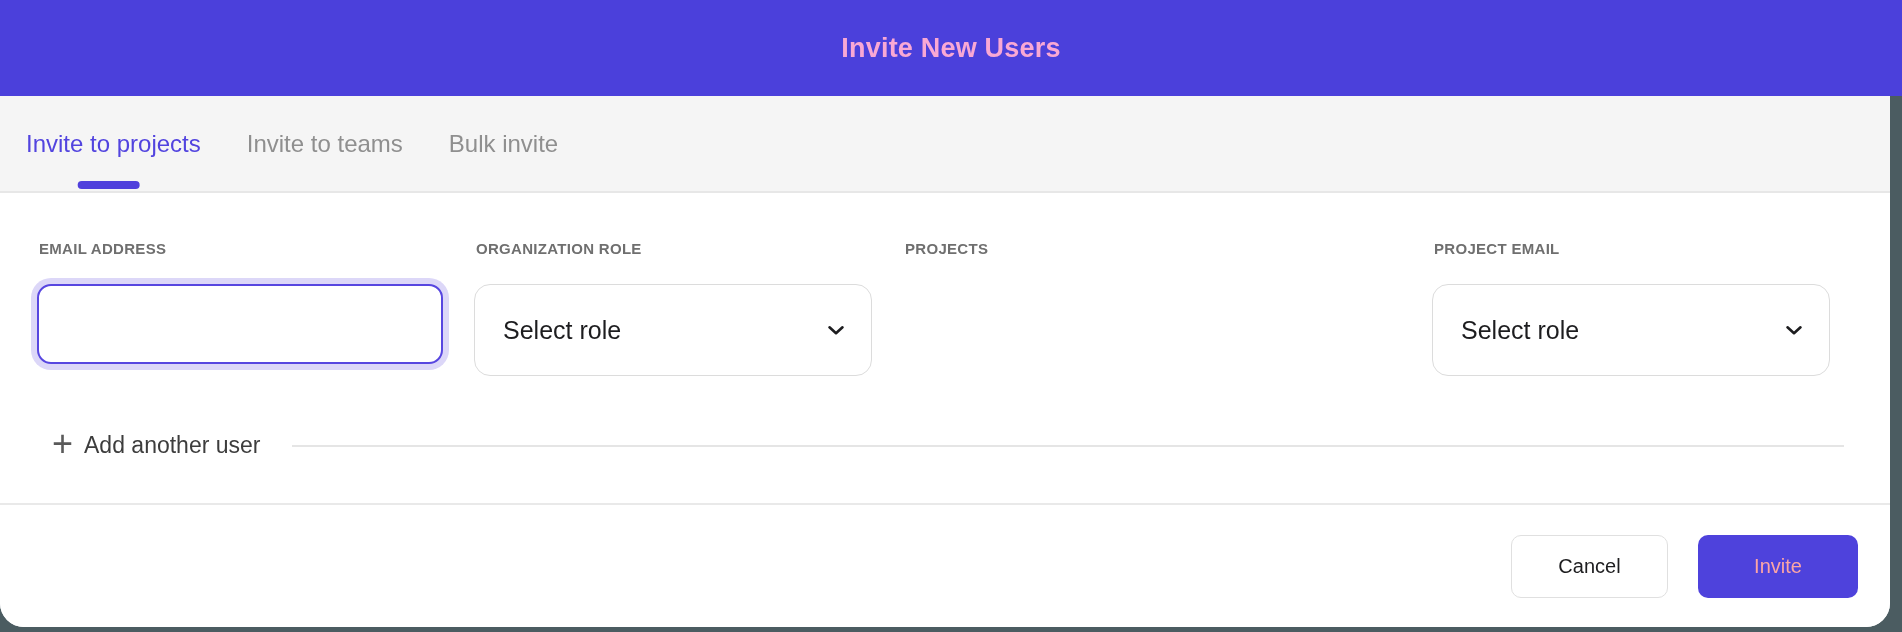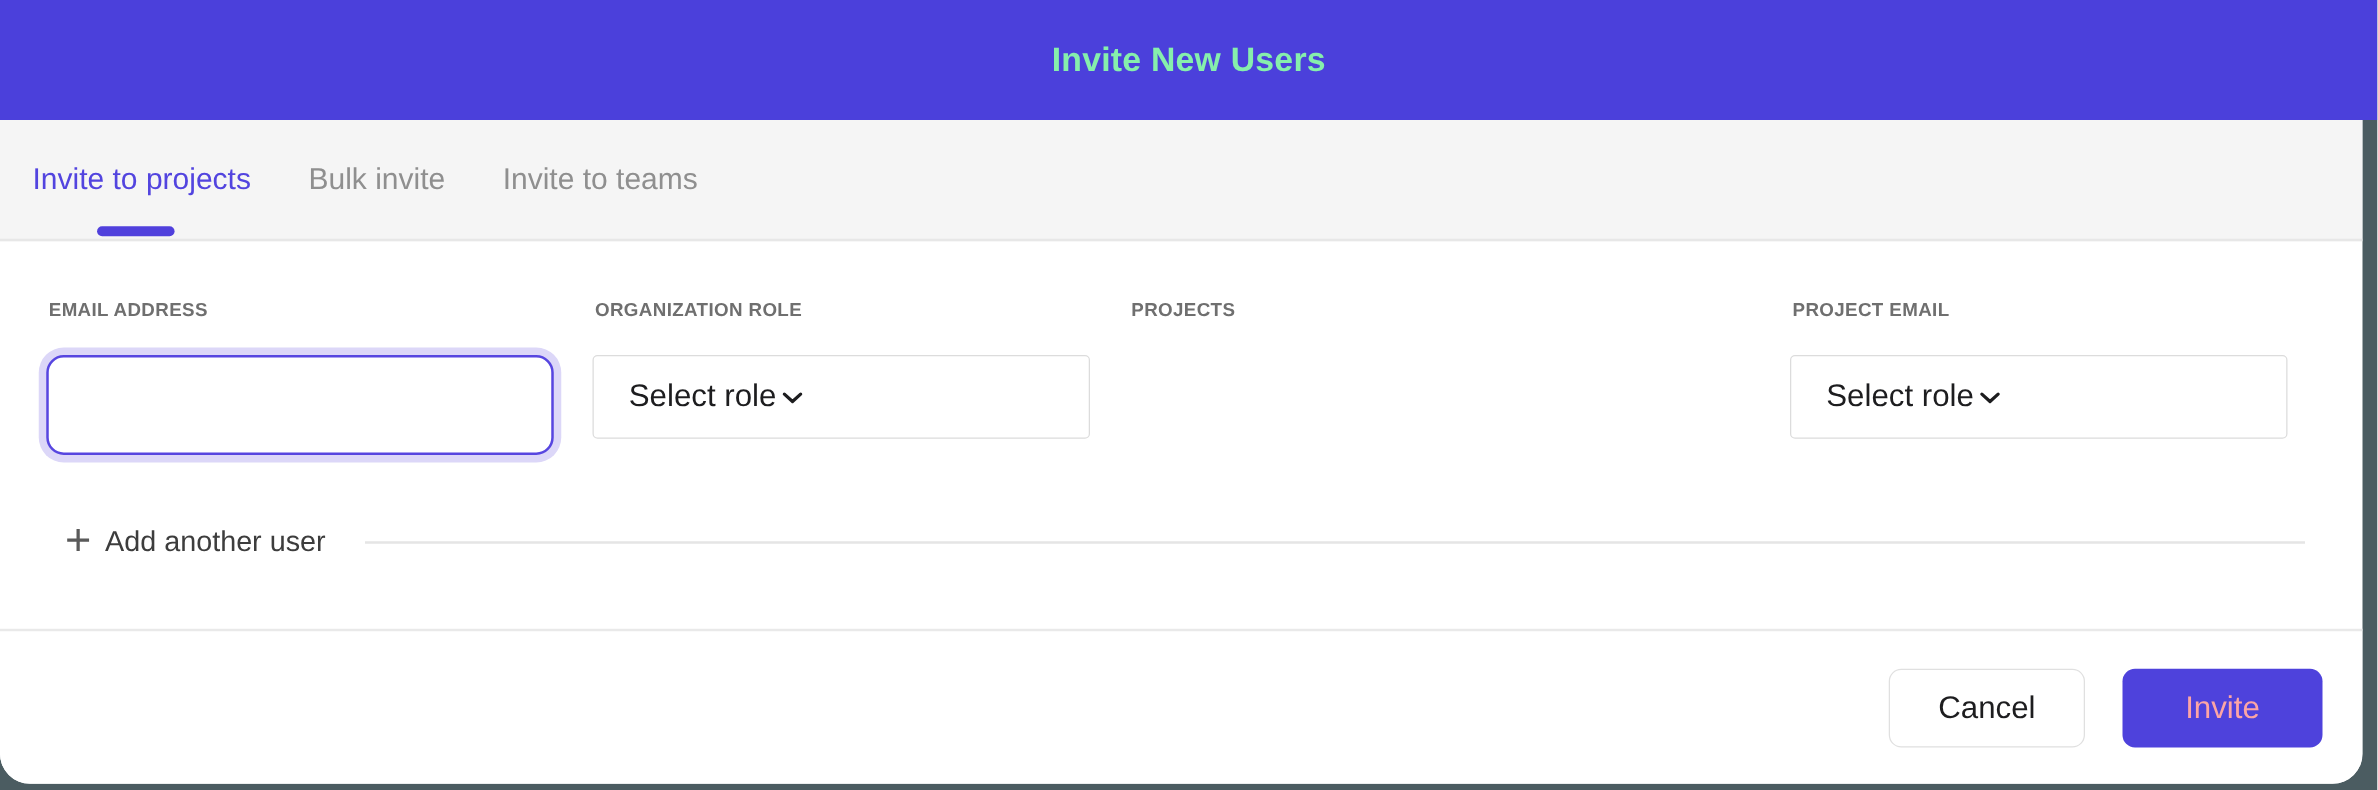--- a/index.html
+++ b/index.html
@@ -8,56 +8,56 @@
     --select-border:#dcdcdc; --select-text:#1d1d1f; --focus-ring:#dcd7f8;
     --focus-border:#5746e0; --invite-button-bg:#4e42dc; --backdrop:#4b5c61;
     --divider:#e9e9e9;
   }
   html,body{margin:0;padding:0;}
   body{font-family:"Liberation Sans",sans-serif;}
   .screen{position:relative;width:1902px;height:632px;background:var(--backdrop);overflow:hidden;}
 
   .modal-header{position:absolute;top:0;left:0;width:1902px;height:96px;background:var(--header-bg);
     display:flex;align-items:center;justify-content:center;}
-  .modal-title{margin:0;font-size:27px;font-weight:700;color:#86efac;letter-spacing:.2px;text-align:center;}
+  .modal-title{margin:0;font-size:27px;font-weight:700;color:#f9a8d4;letter-spacing:.2px;text-align:center;}
 
   .modal-body{position:absolute;top:96px;left:0;width:1890px;height:531px;background:#ffffff;
     border-radius:0 0 24px 24px;display:flex;flex-direction:column;overflow:hidden;}
 
   .tabbar{height:97px;box-sizing:border-box;background:var(--tabbar-bg);
     border-bottom:2px solid #e7e7e7;display:flex;align-items:center;padding-left:26px;gap:46px;}
   .tab{position:relative;height:100%;display:flex;align-items:center;font-size:24px;font-weight:500;
     color:var(--inactive-tab-text);cursor:pointer;white-space:nowrap;}
   .tab.active{color:var(--active-tab-text);}
   .tab .underline{position:absolute;bottom:2px;left:50%;transform:translateX(-57%);
     width:62px;height:8px;border-radius:4px;background:var(--accent);}
 
   .form{flex:1;padding:47px 0 0 37px;box-sizing:border-box;}
   .fields{display:flex;gap:31px;}
   .field label{display:block;font-size:15px;font-weight:700;color:var(--field-label);
     letter-spacing:.3px;margin:0 0 27px 2px;white-space:nowrap;}
   .w-email{width:406px;}.w-org{width:398px;}.w-projects{width:498px;}.w-prole{width:398px;}
   .email-input{width:100%;height:80px;box-sizing:border-box;border:2px solid var(--focus-border);
     border-radius:14px;box-shadow:0 0 0 6px var(--focus-ring);font-size:25px;padding:0 22px;
     outline:none;color:var(--select-text);font-family:"Liberation Sans",sans-serif;}
-  .select{height:67px;box-sizing:border-box;border:1.5px solid var(--select-border);border-radius:4px;
-    background:#fff;display:flex;align-items:center;
+  .select{height:92px;box-sizing:border-box;border:1.5px solid var(--select-border);border-radius:16px;
+    background:#fff;display:flex;align-items:center;justify-content:space-between;
     padding:0 22px 0 28px;cursor:pointer;}
   .select-value{font-size:25px;font-weight:500;color:var(--select-text);}
   .chevron{width:26px;height:26px;color:#1d1d1f;flex:none;}
 
   .add-row{margin-top:50px;display:flex;align-items:center;padding-left:15px;height:40px;}
   .add-user{display:flex;align-items:center;gap:11px;background:none;border:none;padding:0;
     font-family:"Liberation Sans",sans-serif;font-size:23px;font-weight:500;color:#3d3d3d;cursor:pointer;}
   .plus{font-size:36px;font-weight:400;color:#5a5a5a;line-height:.8;position:relative;top:-2px;}
   .rule{flex:1;height:2px;background:#e5e5e5;margin:0 46px 0 32px;}
 
   .modal-footer{height:124px;box-sizing:border-box;border-top:2px solid var(--divider);background:#fff;
     display:flex;align-items:center;justify-content:flex-end;gap:30px;padding-right:32px;}
-  .btn{height:63px;border-radius:10px;font-size:25px;font-weight:500;cursor:pointer;
+  .btn{height:63px;border-radius:10px;font-size:20px;font-weight:500;cursor:pointer;
     font-family:"Liberation Sans",sans-serif;}
   .btn.cancel{width:157px;background:#fff;border:1.5px solid #e0e0e0;color:var(--select-text);}
   .btn.invite{width:160px;background:var(--invite-button-bg);border:none;color:#fca5a5;}
 </style>
 </head>
 <body>
 
 <div class="screen">
 
   <header class="modal-header">
@@ -65,24 +65,24 @@
   </header>
 
   <div class="modal-body">
 
     <nav class="tabbar">
       <div class="tab active">
         <span>Invite to projects</span>
         <span class="underline"></span>
       </div>
       <div class="tab">
-        <span>Bulk invite</span>
+        <span>Invite to teams</span>
       </div>
       <div class="tab">
-        <span>Invite to teams</span>
+        <span>Bulk invite</span>
       </div>
     </nav>
 
     <section class="form">
       <div class="fields">
 
         <div class="field w-email">
           <label>EMAIL ADDRESS</label>
           <input type="text" class="email-input" value="" style="">
         </div>

